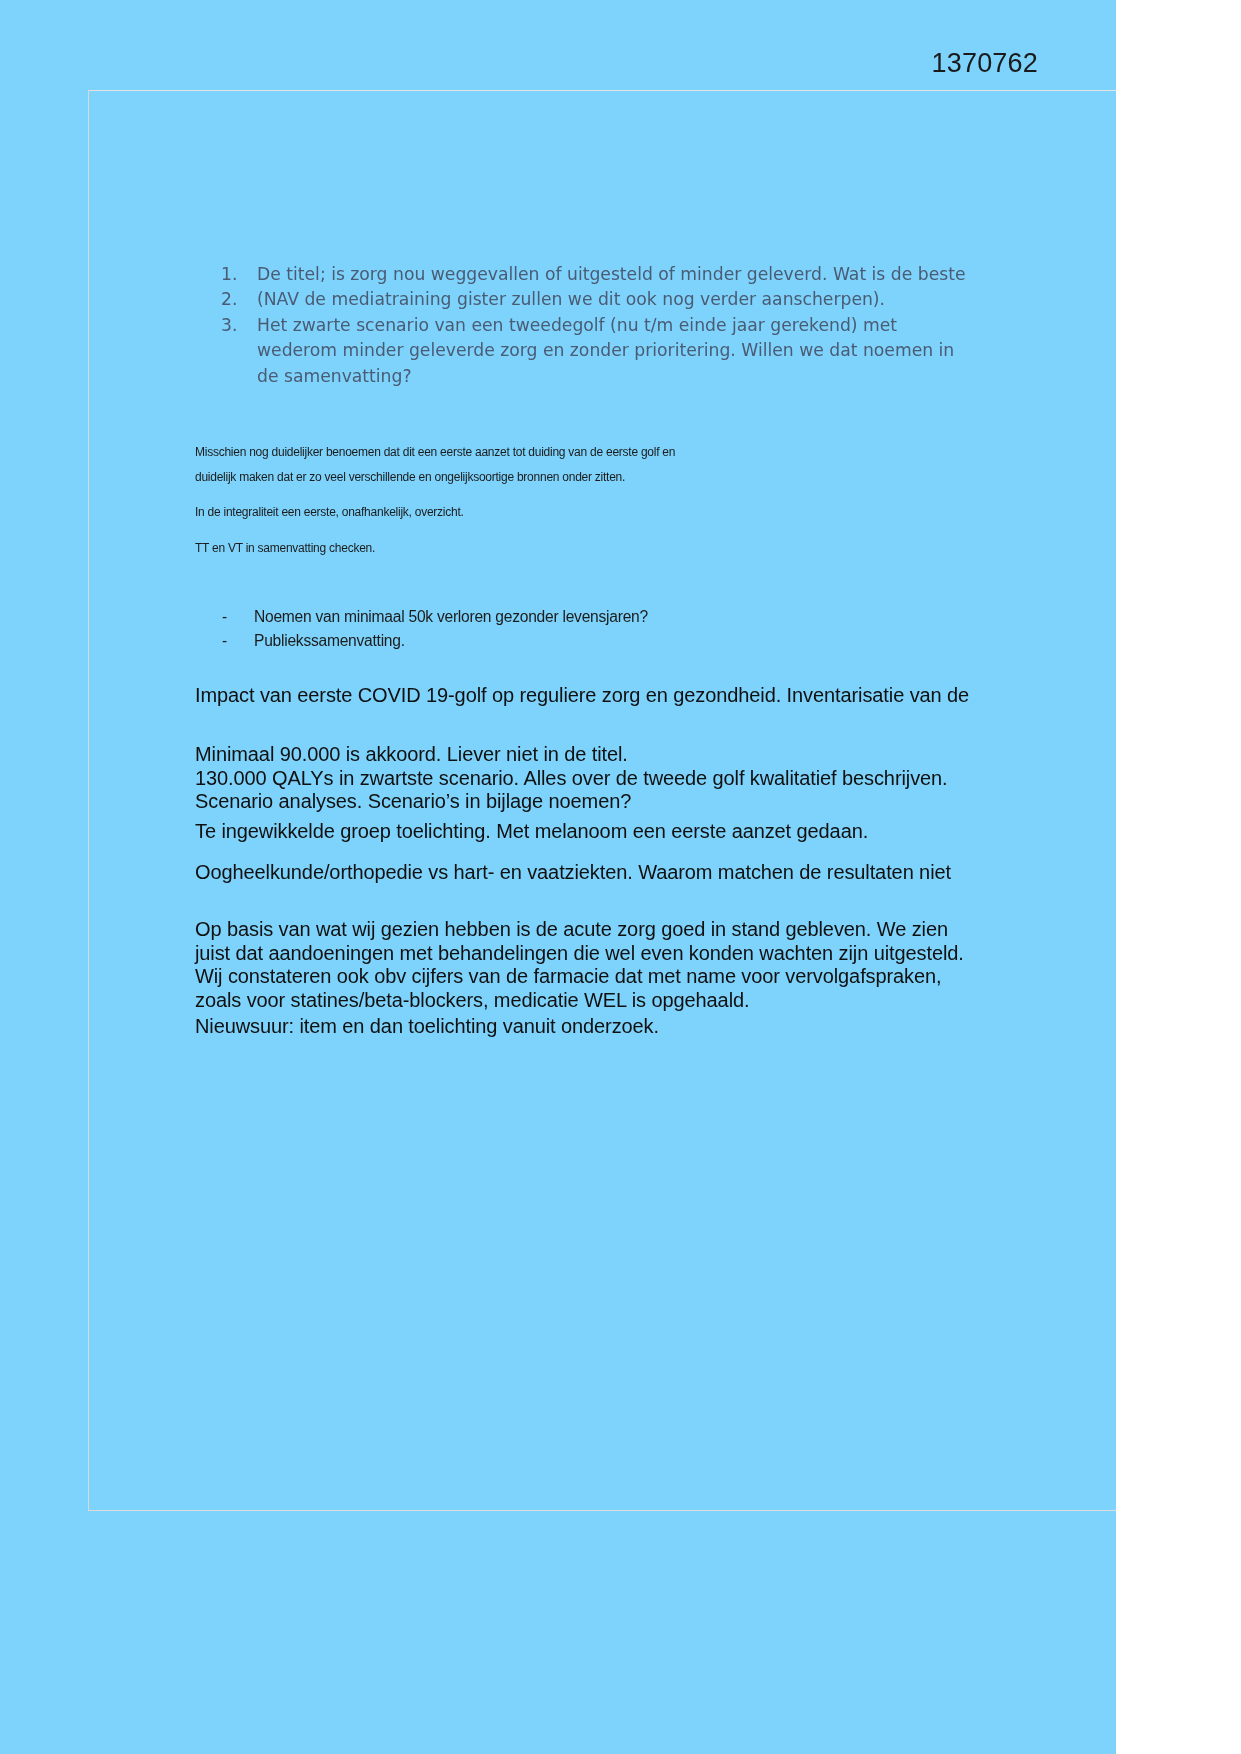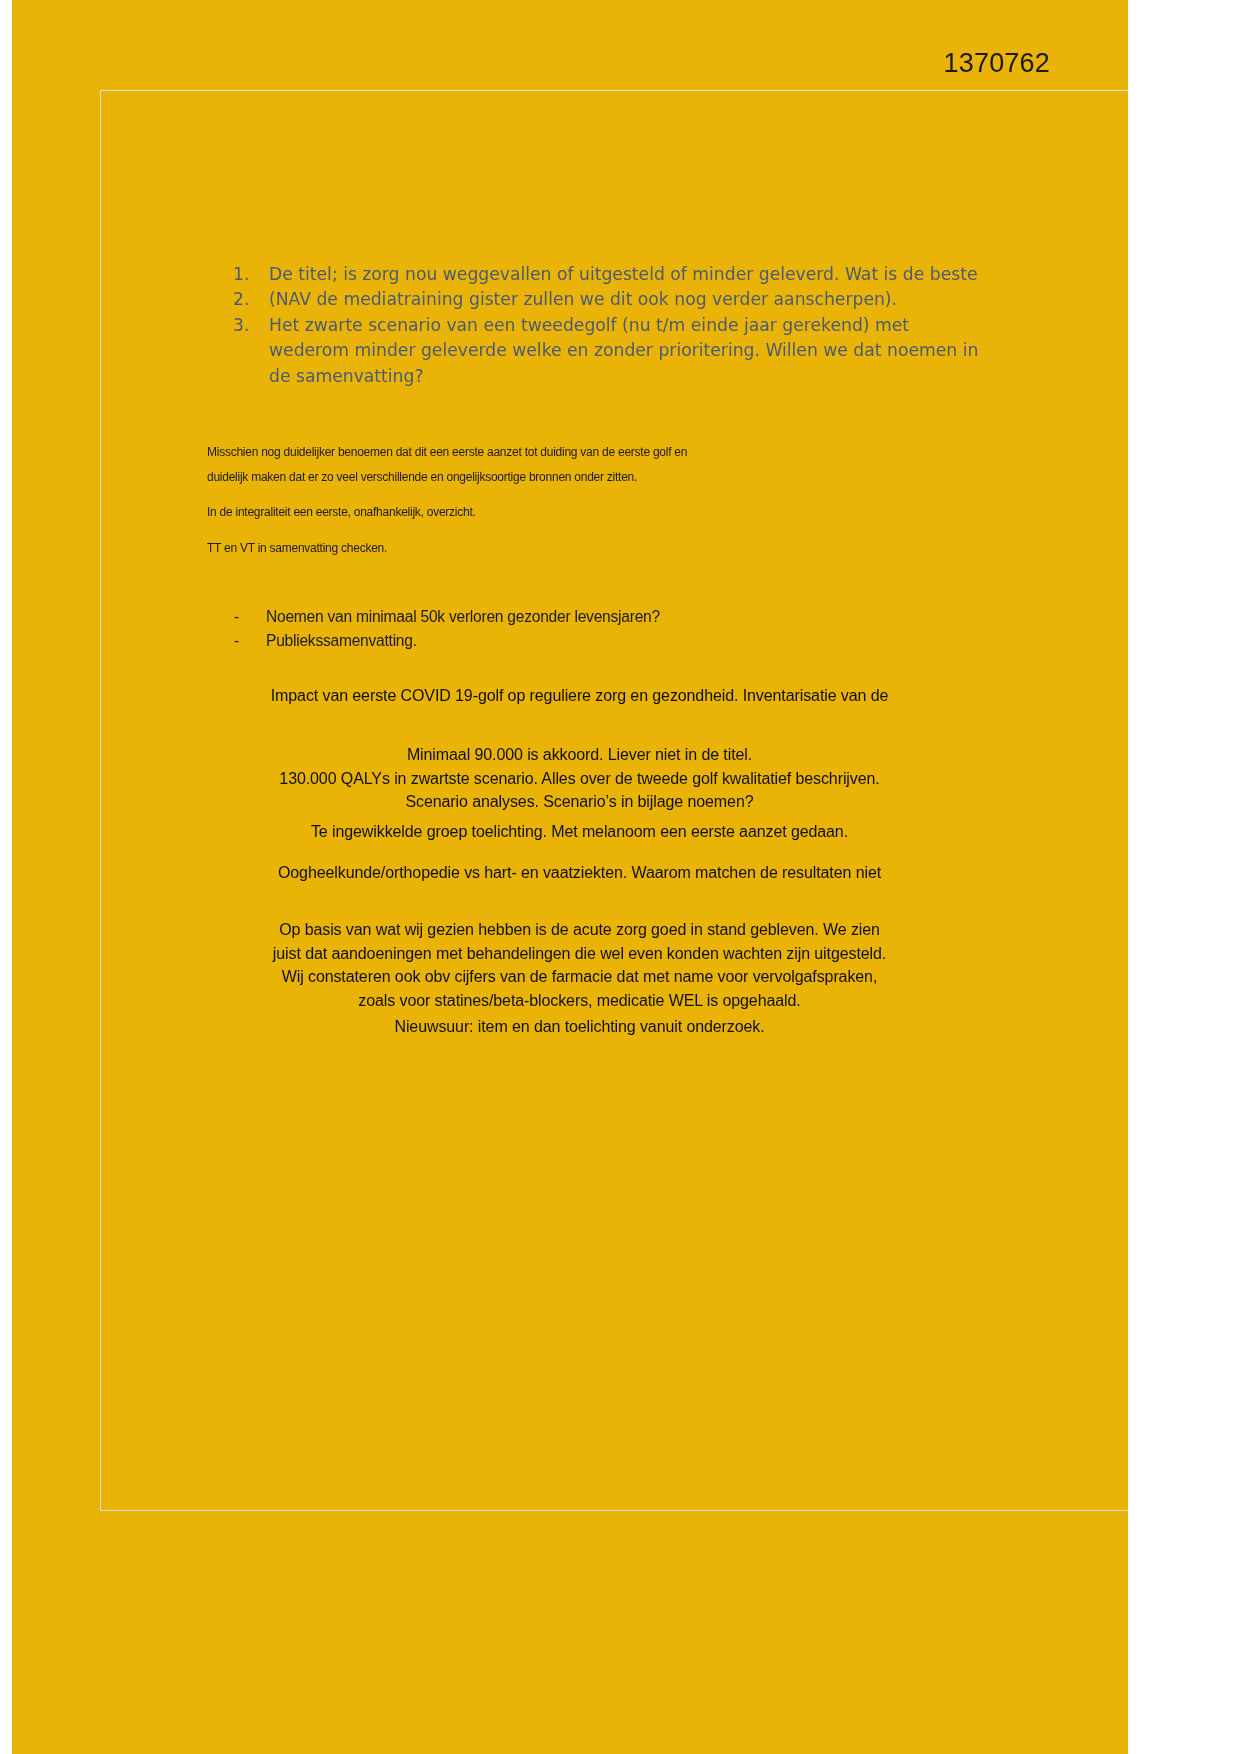--- a/index.html
+++ b/index.html
@@ -4,23 +4,22 @@
 <style>
   html, body {
     margin: 0;
     padding: 0;
     background: #ffffff;
   }
   #page {
     position: relative;
     width: 1116px;
     height: 1754px;
-    background: #eab308;
+    background: #7dd3fc;
     overflow: hidden;
-    margin-left: 12px;
   }
   
   #scan-edge-left {
     position: absolute;
     left: 88px;
     top: 90px;
     width: 1px;
     height: 1420px;
     background: #d8d8d8;
   }
@@ -128,24 +127,23 @@
     color: #1c1c1c;
   }
 
   
   .wide-para {
     position: absolute;
     left: 195px;
     width: 745px;
     color: #101010;
     font-family: "Liberation Sans", sans-serif;
-    font-size: 16px;
+    font-size: 20px;
     line-height: 23.6px;
     letter-spacing: -0.1px;
-    text-align: center;
   }
   .wide-para .line { display: block; white-space: pre; }
 </style>
 </head>
 <body>
 
 <div id="page">
 
   <div id="scan-edge-top"></div>
   <div id="scan-edge-left"></div>
@@ -159,21 +157,21 @@
           <span class="marker">1.</span>
           <span class="line">De titel; is zorg nou weggevallen of uitgesteld of minder geleverd. Wat is de beste</span>
         </li>
         <li class="numbered-item">
           <span class="marker">2.</span>
           <span class="line">(NAV de mediatraining gister zullen we dit ook nog verder aanscherpen).</span>
         </li>
         <li class="numbered-item">
           <span class="marker">3.</span>
           <span class="line">Het zwarte scenario van een tweedegolf (nu t/m einde jaar gerekend) met</span>
-          <span class="line">wederom minder geleverde welke en zonder prioritering. Willen we dat noemen in</span>
+          <span class="line">wederom minder geleverde zorg en zonder prioritering. Willen we dat noemen in</span>
           <span class="line">de samenvatting?</span>
         </li>
       </ol>
     <div id="condensed-block">
         <div class="cond-para" style="top: 440px;">
           <span class="line">Misschien nog duidelijker benoemen dat dit een eerste aanzet tot duiding van de eerste golf en</span>
           <span class="line">duidelijk maken dat er zo veel verschillende en ongelijksoortige bronnen onder zitten.</span>
         </div>
         <div class="cond-para" style="top: 500px;">
           <span class="line">In de integraliteit een eerste, onafhankelijk, overzicht.</span>

